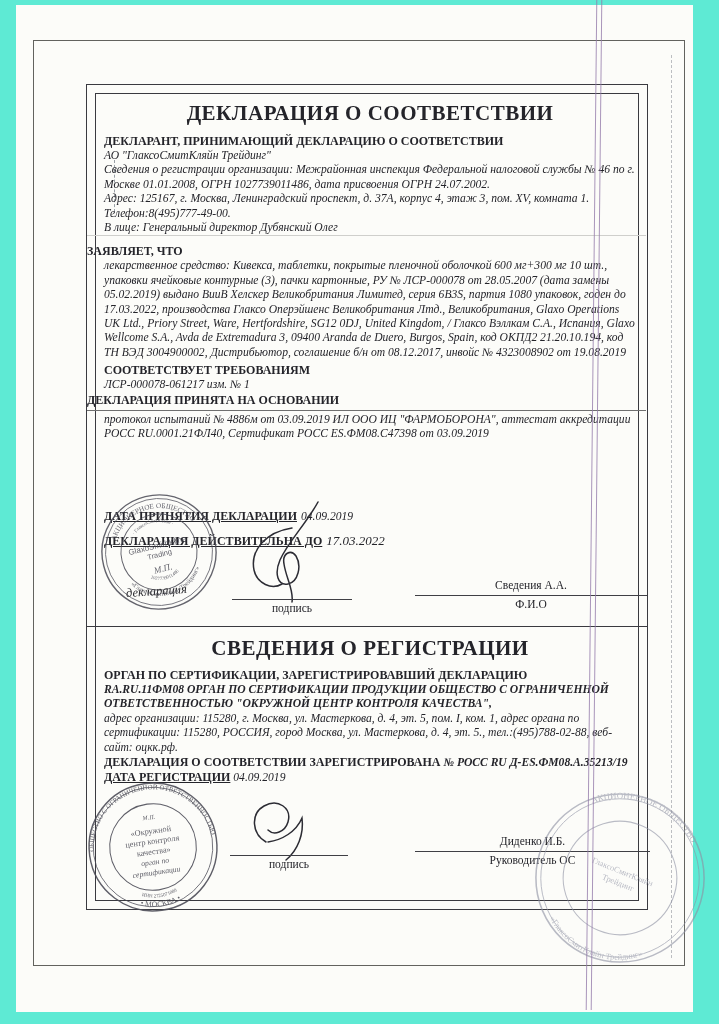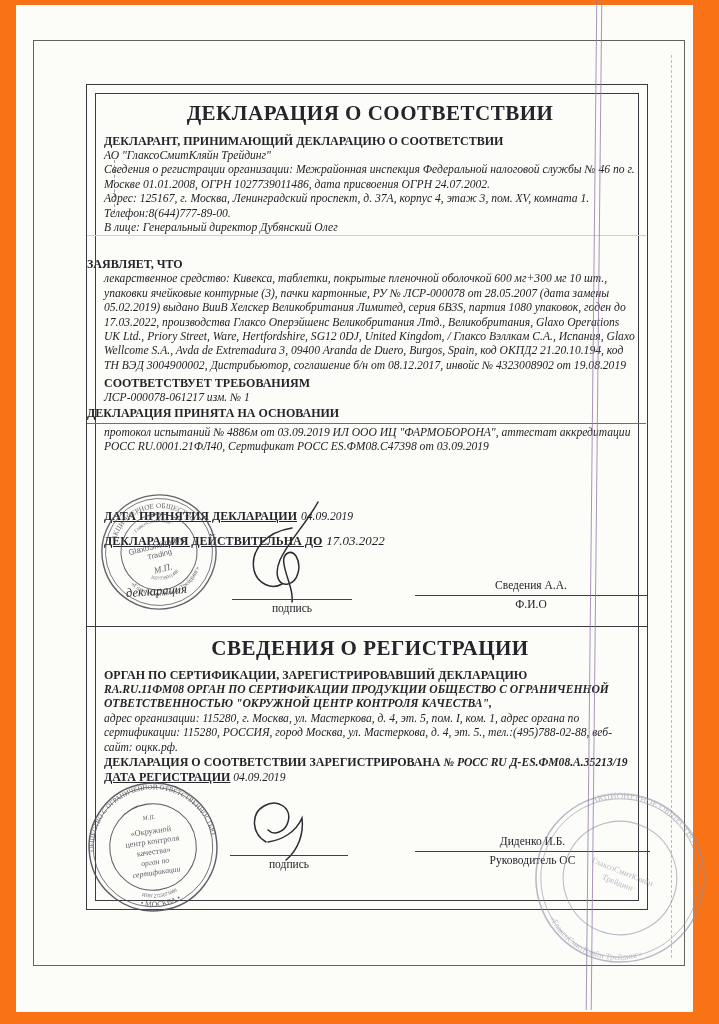--- a/index.html
+++ b/index.html
@@ -1,30 +1,30 @@
 <!DOCTYPE html>
 <html><head>
 <meta charset="utf-8">
 <style>
   html,body{margin:0;padding:0;background:#9aa09b;}
-  .scan{position:relative;width:719px;height:1024px;background:#f97316;overflow:hidden;
+  .scan{position:relative;width:719px;height:1024px;background:#5eead4;overflow:hidden;
         font-family:"Liberation Serif","DejaVu Serif",serif;color:#24242a;}
   .abs{position:absolute;}
   .paper{left:16px;top:5px;width:677px;height:1007px;background:#fcfcf9;}
   .page-border{left:33px;top:40px;width:650px;height:924px;border:1px solid #62625e;}
   .frame-o{left:86px;top:84px;width:560px;height:824px;border:1.6px solid #3a3a40;}
   .frame-i{left:95px;top:93px;width:542px;height:806px;border:1px solid #3a3a40;}
   .content{left:104px;width:532px;font-size:11.6px;line-height:14.4px;}
   h1.doc{font-size:21px;line-height:24px;font-weight:bold;text-align:center;
          letter-spacing:.5px;margin:5px 0 9px;}
   .h2{font-weight:bold;font-size:12px;line-height:15px;}
   .it{font-style:italic;}
   .bi{font-weight:bold;font-style:italic;}
   .ul{text-decoration:underline;}
-  .rule-top{border-top:1px solid #cfcfcc;margin-left:-17px;margin-right:-10px;padding-top:21px;}
+  .rule-top{border-top:1px solid #cfcfcc;margin-left:-17px;margin-right:-10px;padding-top:8px;}
   .rule-bot{border-bottom:1.2px solid #6f6f6f;margin-left:-17px;margin-right:-10px;padding-bottom:2px;}
   .mline{left:591px;top:0;height:1010px;width:4px;
          border-left:1.3px solid rgba(147,122,170,.8);
          border-right:1.3px solid rgba(147,122,170,.8);
          transform:rotate(.6deg);transform-origin:50% 50%;}
   .dash-l{left:114px;top:160px;height:52px;border-left:1px dashed #9aa0a6;}
   .dash-r{left:671px;top:55px;height:903px;border-left:1px dashed rgba(110,115,125,.45);}
   .sline{border-top:1.1px solid #3f3f45;}
   .clabel{text-align:center;font-size:11.5px;}
   .stamp{fill:none;}
@@ -42,21 +42,21 @@
   <div class="abs dash-r"></div>
   <div class="abs frame-o"></div>
   <div class="abs frame-i"></div>
 
   <div class="abs content" style="top:96px;">
     <h1 class="doc">ДЕКЛАРАЦИЯ О СООТВЕТСТВИИ</h1>
     <div class="h2">ДЕКЛАРАНТ, ПРИНИМАЮЩИЙ ДЕКЛАРАЦИЮ О СООТВЕТСТВИИ</div>
     <div class="it">АО "ГлаксоСмитКляйн Трейдинг"</div>
     <div class="it">Сведения о регистрации организации: Межрайонная инспекция Федеральной налоговой службы № 46 по г. Москве 01.01.2008, ОГРН 1027739011486, дата присвоения ОГРН 24.07.2002.</div>
     <div class="it">Адрес: 125167, г. Москва, Ленинградский проспект, д. 37А, корпус 4, этаж 3, пом. XV, комната 1.</div>
-    <div class="it">Телефон:8(644)777-89-00.</div>
+    <div class="it">Телефон:8(495)777-49-00.</div>
     <div class="it">В лице: Генеральный директор Дубянский Олег</div>
     <div class="h2 rule-top">ЗАЯВЛЯЕТ, ЧТО</div>
     <div class="it">лекарственное средство: Кивекса, таблетки, покрытые пленочной оболочкой 600 мг+300 мг 10 шт., упаковки ячейковые контурные (3), пачки картонные, РУ № ЛСР-000078 от 28.05.2007 (дата замены 05.02.2019) выдано ВииВ Хелскер Великобритания Лимитед, серия 6B3S, партия 1080 упаковок, годен до 17.03.2022, производства Глаксо Оперэйшенс Великобритания Лтд., Великобритания, Glaxo Operations UK Ltd., Priory Street, Ware, Hertfordshire, SG12 0DJ, United Kingdom, / Глаксо Вэллкам С.А., Испания, Glaxo Wellcome S.A., Avda de Extremadura 3, 09400 Aranda de Duero, Burgos, Spain, код ОКПД2 21.20.10.194, код ТН ВЭД 3004900002, Дистрибьютор, соглашение б/н от 08.12.2017, инвойс № 4323008902 от 19.08.2019</div>
     <div class="h2" style="margin-top:3px;">СООТВЕТСТВУЕТ ТРЕБОВАНИЯМ</div>
     <div class="it">ЛСР-000078-061217 изм. № 1</div>
     <div class="h2 rule-bot">ДЕКЛАРАЦИЯ ПРИНЯТА НА ОСНОВАНИИ</div>
     <div class="it" style="margin-top:2px;">протокол испытаний № 4886м от 03.09.2019 ИЛ ООО ИЦ "ФАРМОБОРОНА", аттестат аккредитации РОСС RU.0001.21ФЛ40, Сертификат РОСС ES.ФМ08.C47398 от 03.09.2019</div>
   </div>
 
   <div class="abs" style="left:104px;top:506px;">

